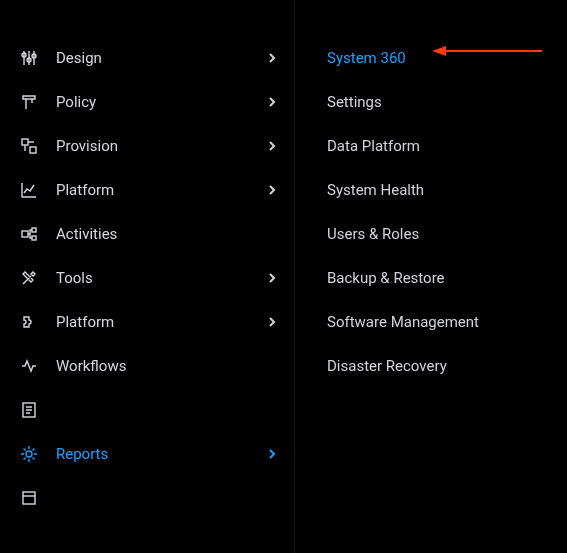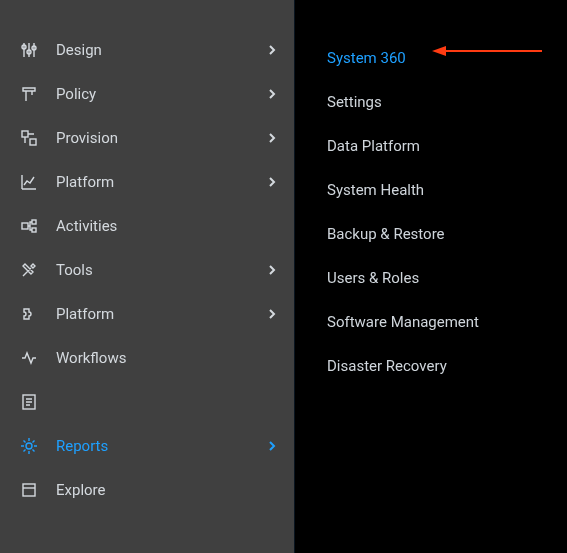--- a/index.html
+++ b/index.html
@@ -6,22 +6,22 @@
     body {
       font-family: -apple-system, BlinkMacSystemFont, "Segoe UI", Roboto, sans-serif;
       background: #1e2a38;
       width: 567px;
       height: 553px;
       overflow: hidden;
       display: flex;
     }
     .sidebar-primary {
       width: 295px;
-      background: #404040;
-      padding-top: 28px;
+      background: #000000;
+      padding-top: 36px;
       border-right: 1px solid #0a1520;
     }
     .sidebar-secondary {
       width: 272px;
       background: #000000;
       padding-top: 36px;
       padding-left: 32px;
     }
     .nav-item {
       display: flex;
@@ -203,32 +203,31 @@
     </span>
   </div>
 
   <div class="nav-item">
     <span class="icon-wrap">
       <svg width="18" height="18" viewBox="0 0 18 18" fill="none" stroke="#d4d9de" stroke-width="1.4">
         <rect x="3" y="3" width="12" height="12"></rect>
           <path d="M3 7h12"></path>
       </svg>
     </span>
-    <span class="label">Explore</span>
   </div>
 
 </div>
 
 <div class="sidebar-secondary">
   <div class="submenu-item active">System 360</div>
   <div class="submenu-item">Settings</div>
   <div class="submenu-item">Data Platform</div>
   <div class="submenu-item">System Health</div>
+  <div class="submenu-item">Users &amp; Roles</div>
   <div class="submenu-item">Backup &amp; Restore</div>
-  <div class="submenu-item">Users &amp; Roles</div>
   <div class="submenu-item">Software Management</div>
   <div class="submenu-item">Disaster Recovery</div>
 </div>
 
 <svg class="arrow-annotation" width="110" height="16" viewBox="0 0 110 16">
   <line x1="110" y1="8" x2="12" y2="8" stroke="#ff3b12" stroke-width="2"></line>
   <polygon points="0,8 14,3 14,13" fill="#ff3b12"></polygon>
 </svg>
 
 </body></html>

